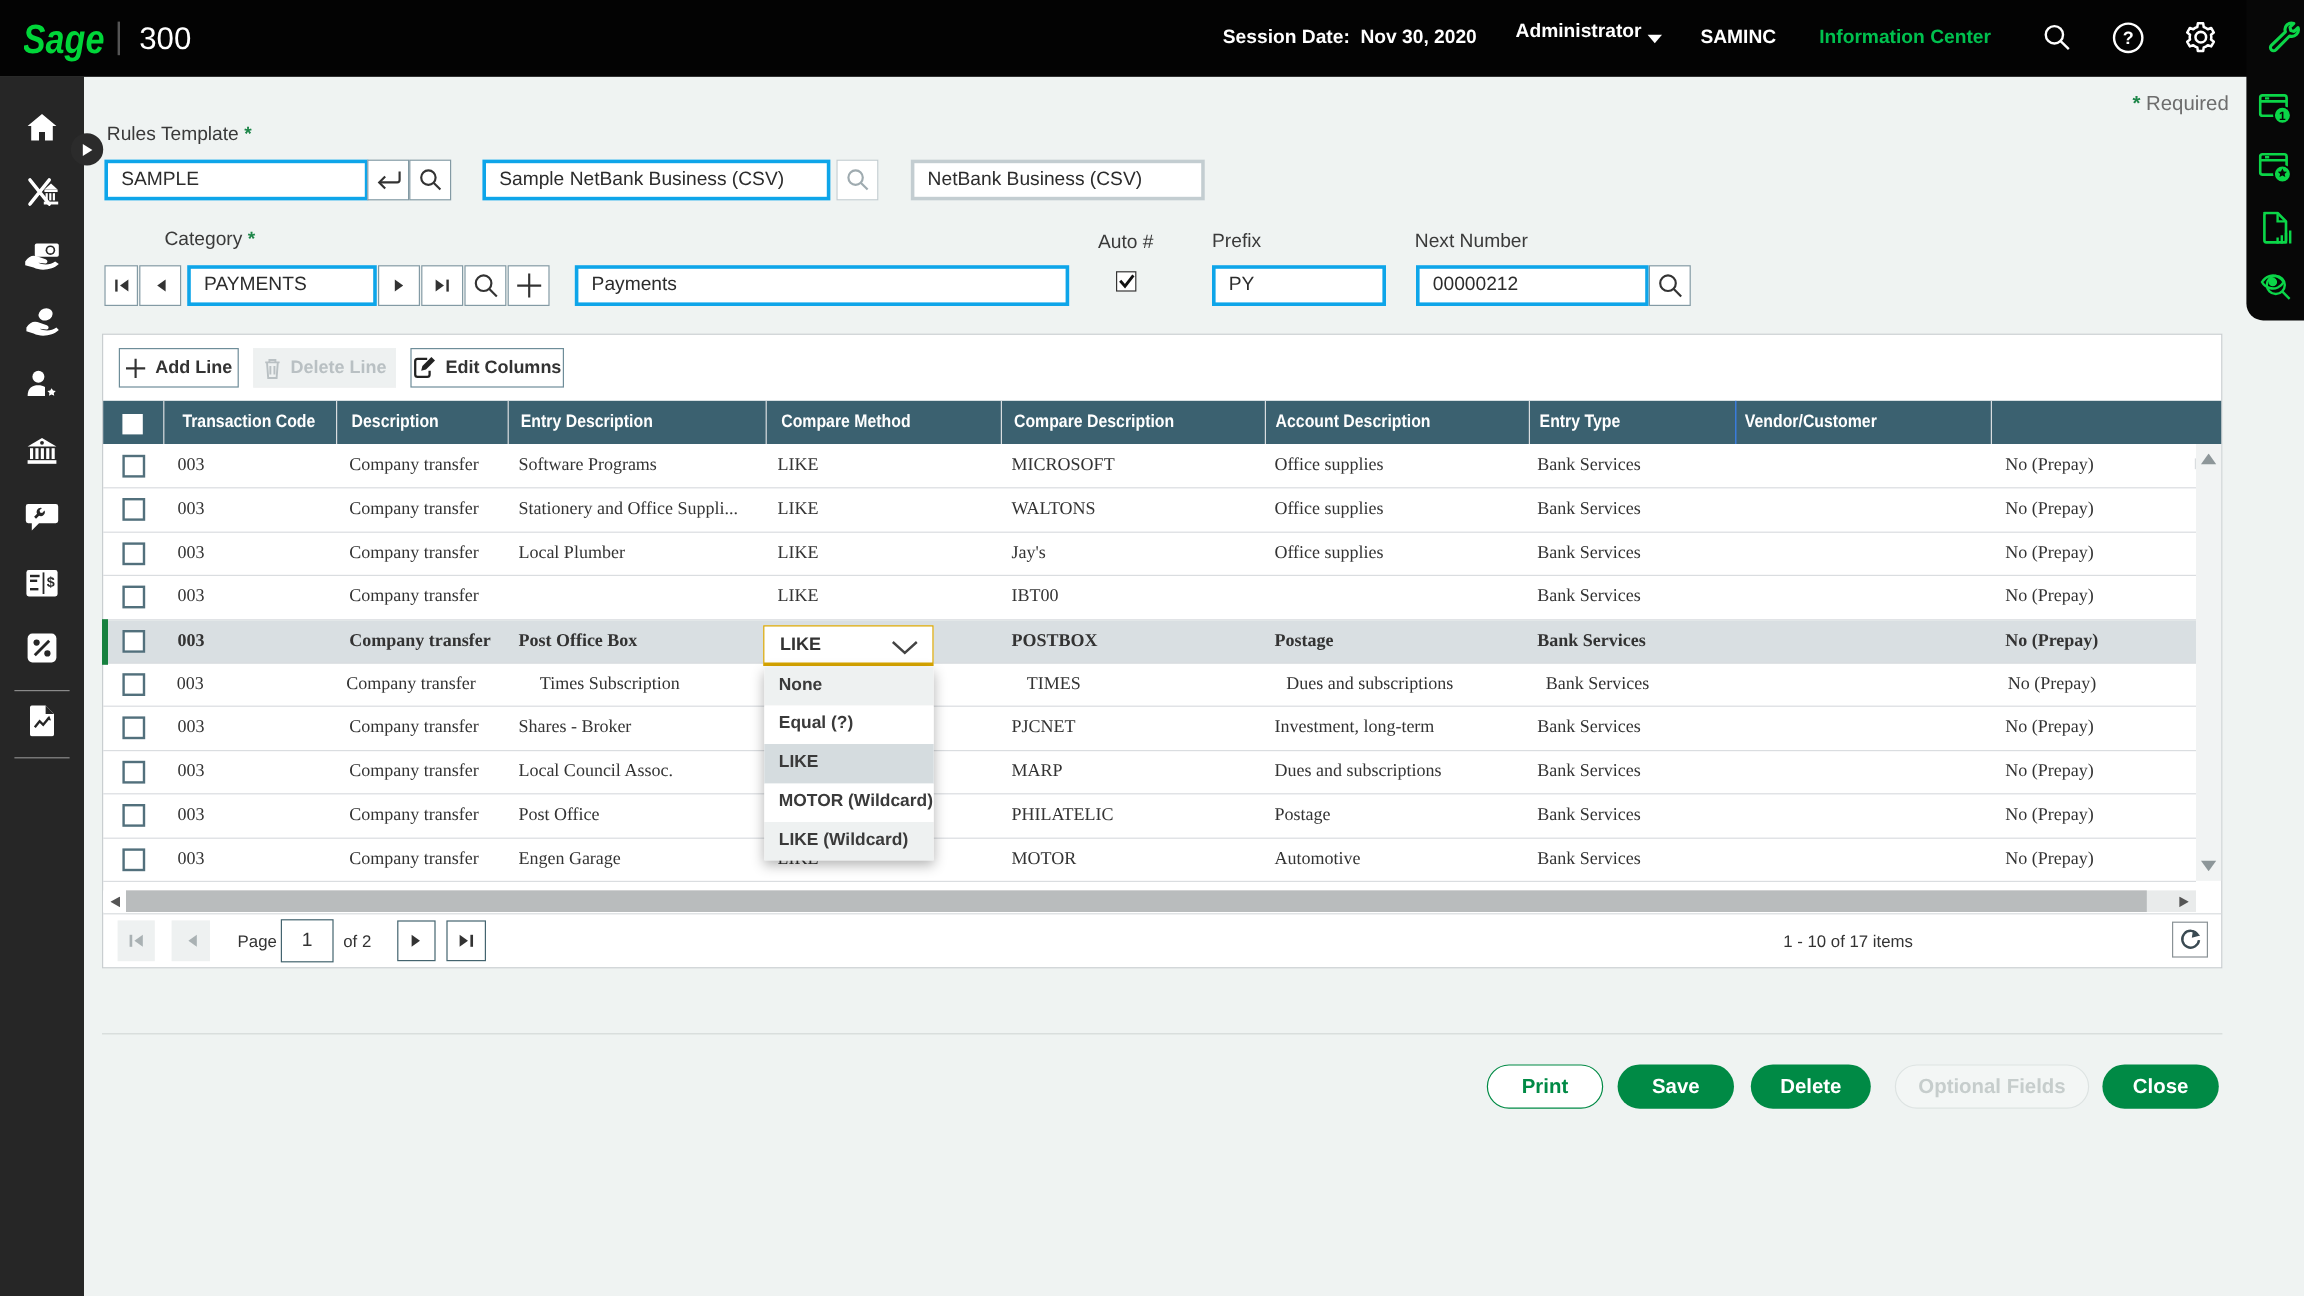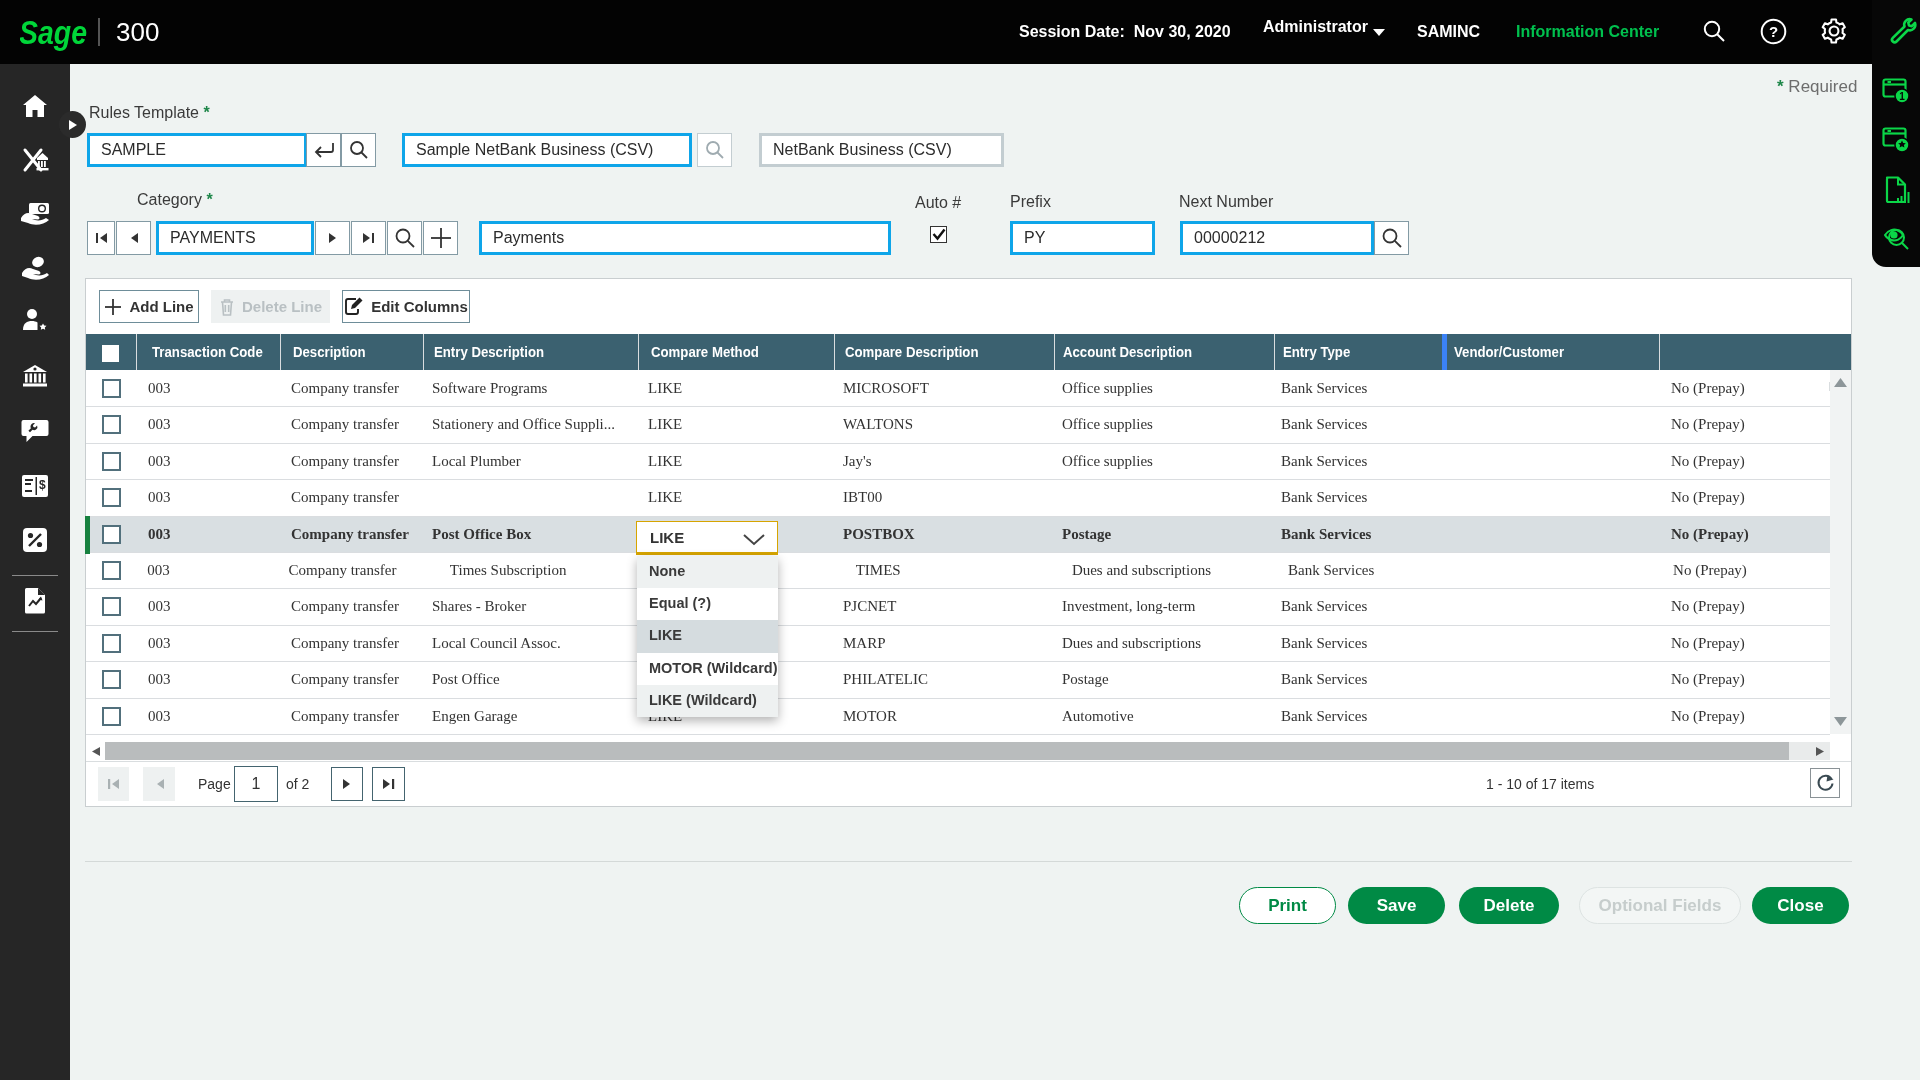--- a/index.html
+++ b/index.html
@@ -234,21 +234,21 @@
     <div id="thead" class="abs" style="left:0; top:55px; width:1765px; height:36px; background:#3B6170; display:flex;">
       <div style="width:51px; border-right:1px solid #d9dddf; position:relative;">
           <div style="position:absolute; left:16px; top:11px; width:17px; height:17px; background:#fff;"></div>
         </div>
       <div class="hcell" style="width:144px; padding:9px 0 0 15px; border-right:1px solid #d9dddf;"><span style="display:inline-block; transform:scaleX(0.88); transform-origin:0 50%; white-space:nowrap;">Transaction Code</span></div>
       <div class="hcell" style="width:143px; padding:9px 0 0 12px; border-right:1px solid #d9dddf;"><span style="display:inline-block; transform:scaleX(0.88); transform-origin:0 50%; white-space:nowrap;">Description</span></div>
       <div class="hcell" style="width:215px; padding:9px 0 0 10px; border-right:1px solid #d9dddf;"><span style="display:inline-block; transform:scaleX(0.88); transform-origin:0 50%; white-space:nowrap;">Entry Description</span></div>
       <div class="hcell" style="width:196px; padding:9px 0 0 12px; border-right:1px solid #d9dddf;"><span style="display:inline-block; transform:scaleX(0.88); transform-origin:0 50%; white-space:nowrap;">Compare Method</span></div>
       <div class="hcell" style="width:220px; padding:9px 0 0 10px; border-right:1px solid #d9dddf;"><span style="display:inline-block; transform:scaleX(0.88); transform-origin:0 50%; white-space:nowrap;">Compare Description</span></div>
       <div class="hcell" style="width:220px; padding:9px 0 0 8px; border-right:1px solid #d9dddf;"><span style="display:inline-block; transform:scaleX(0.88); transform-origin:0 50%; white-space:nowrap;">Account Description</span></div>
-      <div class="hcell" style="width:172px; padding:9px 0 0 8px; border-right:5px solid #3b82f6;"><span style="display:inline-block; transform:scaleX(0.88); transform-origin:0 50%; white-space:nowrap;">Entry Type</span></div>
+      <div class="hcell" style="width:172px; padding:9px 0 0 8px; border-right:1px solid #3b82f6;"><span style="display:inline-block; transform:scaleX(0.88); transform-origin:0 50%; white-space:nowrap;">Entry Type</span></div>
       <div class="hcell" style="width:213px; padding:9px 0 0 7px; border-right:1px solid #d9dddf;"><span style="display:inline-block; transform:scaleX(0.88); transform-origin:0 50%; white-space:nowrap;">Vendor/Customer</span></div>
       <div class="hcell" style="width:170px; padding:9px 0 0 14px; border-right:1px solid #d9dddf;margin-top:48px;"><span style="display:inline-block; transform:scaleX(0.88); transform-origin:0 50%; white-space:nowrap;">Auto Allocate</span></div>
       <div style="flex:1;"></div>
     </div>
 
     <div id="tbody" class="abs" style="left:0; top:92px; width:1744px;font-family:Liberation Serif, serif;">
       <div style="height:36.4px; display:flex; border-bottom:1px solid #dadde0; position:relative; font-size:15px; color:#333;">
       <div style="width:51px; position:relative;">
             <div style="position:absolute; left:16px; top:8px; width:19px; height:19px; background:#fff; border:2px solid #52707C;"></div>
           </div>

